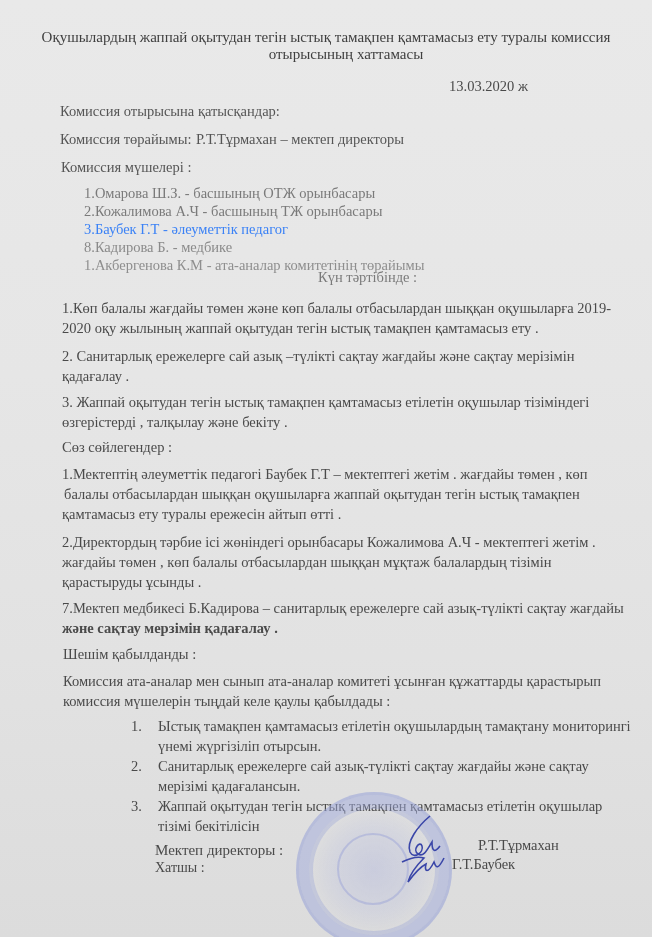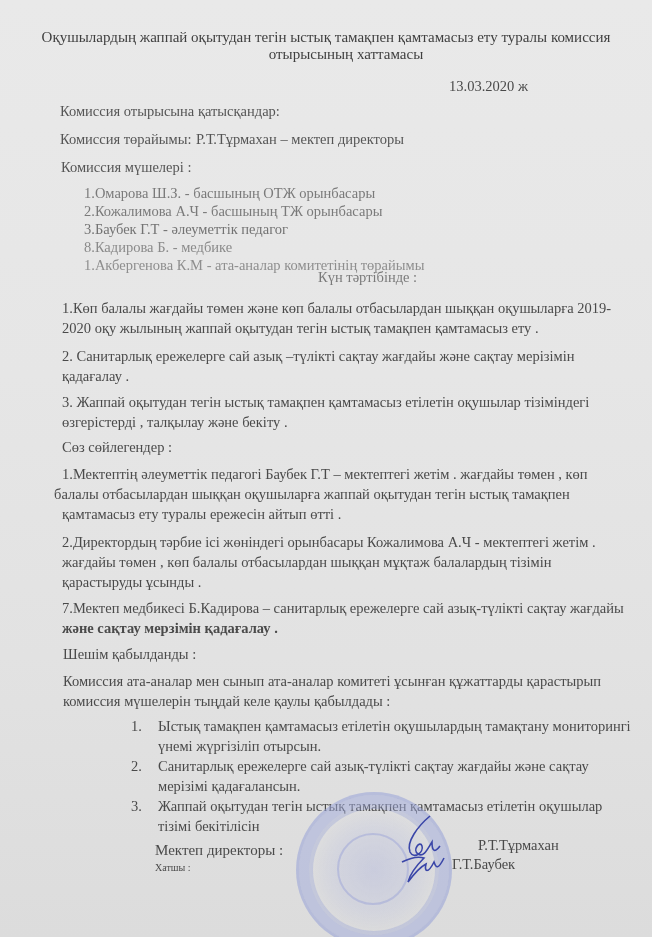--- a/index.html
+++ b/index.html
@@ -41,41 +41,41 @@
   <div class="t mid" style="left:60px; top:102px;">Комиссия отырысына қатысқандар:</div>
 
   <div class="t mid" style="left:60px; top:130px;">Комиссия төрайымы:</div>
   <div class="t mid" style="left:196px; top:130px;">Р.Т.Тұрмахан – мектеп директоры</div>
 
   <div class="t mid" style="left:61px; top:158px;">Комиссия мүшелері :</div>
 
   <div>
     <div class="t faint" style="left:84px; top:184px;">1.Омарова Ш.З. -  басшының ОТЖ орынбасары</div>
     <div class="t faint" style="left:84px; top:202px;">2.Кожалимова А.Ч - басшының ТЖ орынбасары</div>
-    <div class="t faint" style="left:84px; top:220px; color:#737373;">3.Баубек Г.Т - әлеуметтік педагог</div>
+    <div class="t faint" style="left:84px; top:220px; color:#3b82f6;">3.Баубек Г.Т - әлеуметтік педагог</div>
     <div class="t faint" style="left:84px; top:238px; color:#8a8a8a;">8.Кадирова Б. - медбике</div>
     <div class="t faint" style="left:84px; top:256px; color:#8e8e8e;">1.Акбергенова К.М - ата-аналар комитетінің төрайымы</div>
   </div>
 
   <div class="t faint" style="left:318px; top:268px;">Күн тәртібінде :</div>
 
   <div>
     <div class="t" style="left:62px; top:299px;">1.Көп балалы жағдайы төмен және көп балалы отбасылардан шыққан оқушыларға 2019-</div>
     <div class="t" style="left:62px; top:319px;">2020 оқу жылының жаппай оқытудан тегін ыстық тамақпен қамтамасыз ету .</div>
     <div class="t" style="left:62px; top:347px;">2. Санитарлық ережелерге сай азық –түлікті сақтау жағдайы және сақтау мерізімін</div>
     <div class="t" style="left:62px; top:367px;">қадағалау .</div>
     <div class="t" style="left:62px; top:393px;">3. Жаппай оқытудан тегін ыстық тамақпен қамтамасыз етілетін оқушылар тізіміндегі</div>
     <div class="t" style="left:62px; top:413px;">өзгерістерді , талқылау және бекіту .</div>
   </div>
 
   <div class="t" style="left:62px; top:438px;">Сөз сөйлегендер :</div>
 
   <div>
     <div class="t" style="left:62px; top:465px;">1.Мектептің әлеуметтік педагогі  Баубек Г.Т – мектептегі жетім . жағдайы төмен , көп</div>
-    <div class="t" style="left:54px; top:485px;">балалы отбасылардан шыққан оқушыларға жаппай оқытудан тегін ыстық тамақпен</div>
+    <div class="t" style="left:64px; top:485px;">балалы отбасылардан шыққан оқушыларға жаппай оқытудан тегін ыстық тамақпен</div>
     <div class="t" style="left:62px; top:505px;">қамтамасыз ету туралы ережесін айтып өтті .</div>
 
     <div class="t" style="left:62px; top:533px;">2.Директордың тәрбие ісі жөніндегі орынбасары Кожалимова А.Ч - мектептегі жетім .</div>
     <div class="t" style="left:62px; top:553px;">жағдайы төмен , көп балалы отбасылардан шыққан мұқтаж балалардың тізімін</div>
     <div class="t" style="left:62px; top:573px;">қарастыруды ұсынды .</div>
 
     <div class="t" style="left:62px; top:599px;">7.Мектеп медбикесі Б.Кадирова – санитарлық ережелерге сай азық-түлікті сақтау жағдайы</div>
     <div class="t" style="left:62px; top:619px;font-weight:bold;">және сақтау мерзімін қадағалау .</div>
   </div>
 
@@ -97,21 +97,21 @@
     <div class="t" style="left:158px; top:797px;">Жаппай оқытудан тегін ыстық тамақпен қамтамасыз етілетін оқушылар</div>
     <div class="t" style="left:158px; top:817px;">тізімі бекітілісін</div>
   </div>
 
   <div class="stamp">
     <div class="stamp-inner"></div>
   </div>
 
   <div>
     <div class="t" style="left:155px; top:841px; font-size:15px;">Мектеп директоры :</div>
-    <div class="t" style="left:155px; top:859px; font-size:10px;">Хатшы :</div>
+    <div class="t" style="left:155px; top:859px; font-size:14px;">Хатшы :</div>
     <div class="t" style="left:478px; top:836px;">Р.Т.Тұрмахан</div>
     <div class="t" style="left:452px; top:855px;">Г.Т.Баубек</div>
 
     <svg class="sig" style="left:388px; top:812px;" width="64" height="78" viewBox="0 0 64 78">
       <path d="M42 4 C30 14, 18 30, 22 40 C26 48, 36 40, 34 34 C32 28, 24 38, 30 42 C36 46, 40 36, 44 30 C44 38, 46 42, 52 34" fill="none" stroke="#3a46a8" stroke-width="1.6"></path>
       <path d="M14 50 C22 46, 30 44, 36 46 C30 52, 22 62, 20 70 C26 62, 34 54, 38 52 C36 60, 40 62, 46 50 C48 56, 50 58, 56 46" fill="none" stroke="#3a46a8" stroke-width="1.6"></path>
     </svg>
   </div>
 
 </div>

